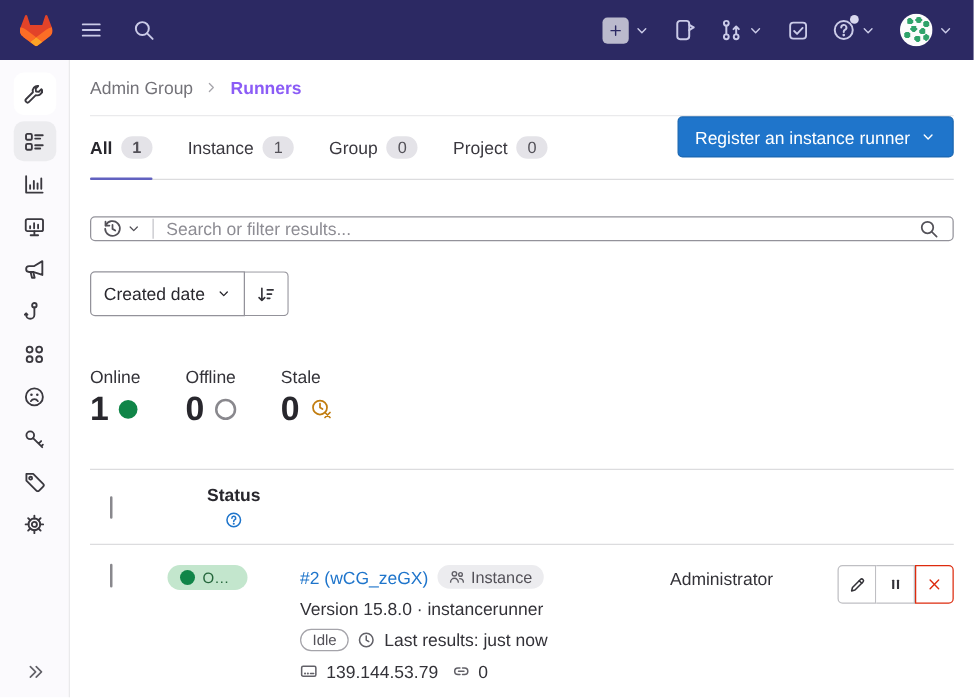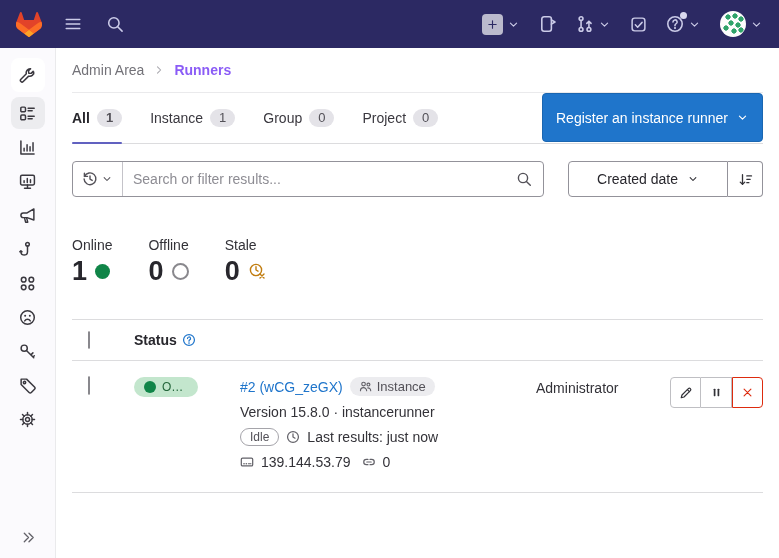--- a/index.html
+++ b/index.html
@@ -50,47 +50,47 @@
   .bc-sep{color:#a7a6ac;}
   .bc-current{color:#8b5cf6;font-weight:700;}
 
   
   .tabs-row{display:flex;height:50px;border-bottom:1px solid #dcdcde;}
   .tab{height:100%;display:flex;align-items:center;gap:7px;margin-right:28px;position:relative;font-size:14px;color:#3a383f;cursor:pointer;}
   .tab .cnt{background:#e4e3e8;color:#535158;font-size:13px;border-radius:10px;padding:1px 9px;line-height:16px;}
   .tab-active{font-weight:700;color:#28272d;}
   .tab-active::after{content:"";position:absolute;left:0;right:0;bottom:-1px;height:2.5px;background:#6161c0;border-radius:2px;}
   .register-btn{margin-left:auto;background:#1f75cb;border:1px solid #1a66b1;color:#fff;font-size:14px;
-    border-radius:4px;padding:0 13px;height:49px;display:flex;align-items:center;gap:8px;cursor:pointer;font-family:inherit;}
-
-  
-  .filter-row{margin-top:17px;display:flex;gap:24px;}
+    border-radius:4px;padding:0 13px;height:33px;display:flex;align-items:center;gap:8px;cursor:pointer;font-family:inherit;}
+
+  
+  .filter-row{margin-top:29px;display:flex;gap:24px;flex-direction:column;}
   .search-box{flex:1;display:flex;align-items:center;border:1px solid #93929a;border-radius:4px;height:36px;box-sizing:border-box;background:#fff;}
   .history-seg{display:flex;align-items:center;gap:3px;padding:0 9px;height:100%;border-right:1px solid #c4c3c9;color:#535158;background:none;border-top:none;border-bottom:none;border-left:none;cursor:pointer;}
   .search-input{border:none;outline:none;flex:1;padding:0 10px;font-size:14px;color:#333238;font-family:inherit;background:transparent;}
   .search-input::placeholder{color:#8d8c93;}
   .search-btn{width:38px;height:100%;display:grid;place-items:center;color:#535158;background:none;border:none;cursor:pointer;}
   .sort-group{display:flex;height:36px;}
-  .sort-dd{display:flex;align-items:center;gap:9px;padding:0 28px;border:1px solid #93929a;border-radius:4px 0 0 4px;background:#fff;font-size:14px;color:#28272d;cursor:pointer;font-family:inherit;}
+  .sort-dd{display:flex;align-items:center;gap:9px;padding:0 10px;border:1px solid #93929a;border-radius:4px 0 0 4px;background:#fff;font-size:14px;color:#28272d;cursor:pointer;font-family:inherit;}
   .sort-dir{width:35px;border:1px solid #93929a;border-left:none;border-radius:0 4px 4px 0;display:grid;place-items:center;background:#fff;color:#333238;cursor:pointer;}
 
   
   .stats{display:flex;gap:36px;margin-top:40px;}
   .stat-label{font-size:14px;color:#333238;}
   .stat-value{display:flex;align-items:center;gap:8px;margin-top:3px;}
   .stat-num{font-size:27px;font-weight:700;color:#28272d;line-height:30px;}
   .dot-online{width:15px;height:15px;border-radius:50%;background:#108548;}
   .dot-offline{width:13px;height:13px;border-radius:50%;border:2px solid #89888d;box-sizing:content-box;}
   .stale-ic{color:#c17d10;}
 
   
   .runner-table{margin-top:33px;}
   .grid{display:grid;grid-template-columns:62px 106px 1fr 135px 92px;}
   .thead{border-top:1px solid #dcdcde;border-bottom:1px solid #dcdcde;padding:12px 0;align-items:center;font-weight:700;font-size:14px;color:#28272d;}
-  .th{display:flex;align-items:center;gap:5px;}
+  .th{display:flex;align-items:center;gap:5px;flex-direction:column;}
   .qicon{color:#1f75cb;cursor:pointer;}
   .checkbox{width:16px;height:16px;border:1px solid #89888d;border-radius:3px;background:#fff;margin-left:16px;cursor:pointer;}
   .trow{padding:16px 0 14px;border-bottom:1px solid #dcdcde;align-items:start;}
 
   .badge-success{display:inline-flex;align-items:center;gap:6px;background:#c3e6cd;color:#24663b;border-radius:12px;
     padding:3px 10px;font-size:12px;max-width:64px;box-sizing:border-box;}
   .badge-success .bdot{width:12px;height:12px;border-radius:50%;background:#108548;flex:none;}
   .trunc{max-width:32px;overflow:hidden;text-overflow:ellipsis;white-space:nowrap;}
 
   .runner-cell{font-size:14px;color:#333238;padding-right:12px;}
@@ -390,21 +390,21 @@
       <button class="sb-collapse">
         <svg width="15" height="15">
             <use href="#i-chevrons-right"></use>
           </svg>
       </button>
     </nav>
 
     <main class="main">
 
       <div class="breadcrumb">
-        <span class="bc-parent">Admin Area</span>
+        <span class="bc-parent">Admin Group</span>
         <svg class="bc-sep" width="12" height="12">
             <use href="#i-chevron-right"></use>
           </svg>
         <span class="bc-current">Runners</span>
       </div>
 
       <div class="tabs-row">
         <div class="tab tab-active">
           <span>All</span>
           <span class="cnt">1</span>

